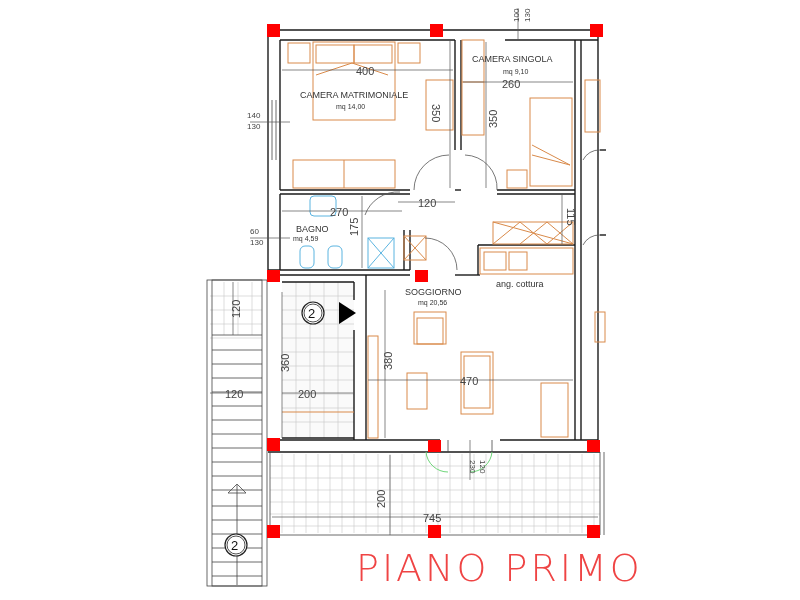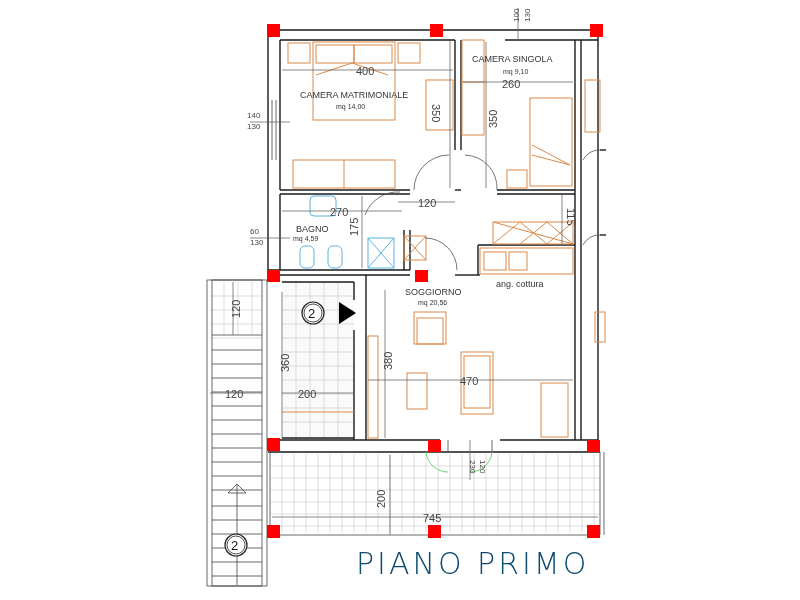--- a/index.html
+++ b/index.html
@@ -9,21 +9,21 @@
   .wallthin { stroke: #444; stroke-width: 0.8; fill: none; }
   .dim { stroke: #555; stroke-width: 0.7; fill: none; }
   .furn { stroke: #d98a4a; stroke-width: 1; fill: none; }
   .sanit { stroke: #5bb4e0; stroke-width: 1; fill: none; }
   .grid { stroke: #c8c8c8; stroke-width: 0.6; fill: none; }
   .pillar { fill: #ff0000; }
   .txt-room { font-family: "Liberation Sans", sans-serif; font-size: 9px; fill: #333; }
   .txt-area { font-family: "Liberation Sans", sans-serif; font-size: 7px; fill: #333; }
   .txt-dim { font-family: "Liberation Sans", sans-serif; font-size: 11px; fill: #444; }
   .txt-dimsm { font-family: "Liberation Sans", sans-serif; font-size: 8px; fill: #444; }
-  .title { position: absolute; left: 356px; top: 546px; font-family: "DejaVu Sans", sans-serif; font-size: 30px; letter-spacing: 3px; color: #0c4a6e; font-weight: 300; }
+  .title { position: absolute; left: 356px; top: 546px; font-family: "DejaVu Sans", sans-serif; font-size: 38px; letter-spacing: 3px; color: #ef4444; font-weight: 300; }
   .arc { stroke: #555; stroke-width: 0.8; fill: none; }
   .arcg { stroke: #6fd67a; stroke-width: 1; fill: none; }
 </style>
 </head>
 <body>
 
 <svg width="800" height="600" viewBox="0 0 800 600">
 
   <g>
     <rect x="282" y="282" width="72" height="156" fill="#fafafa" stroke="none"></rect>

